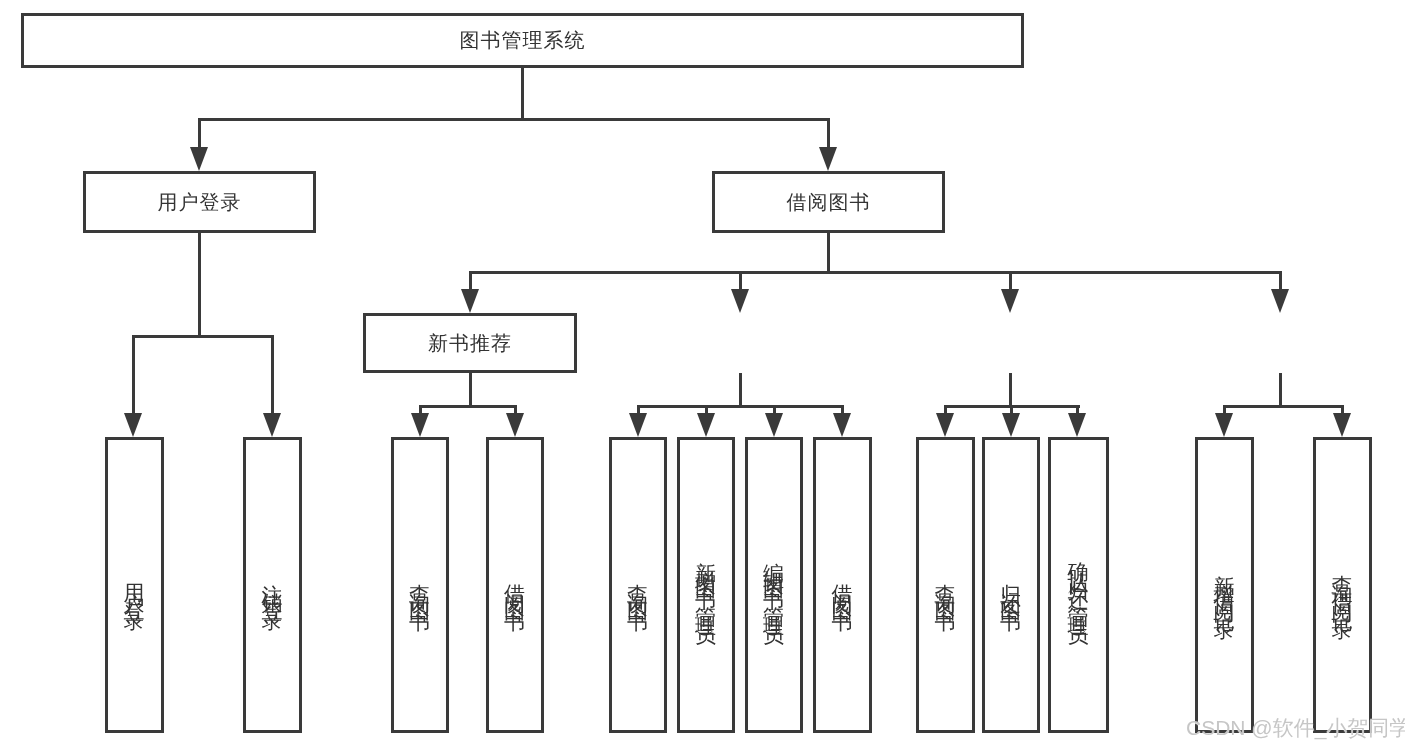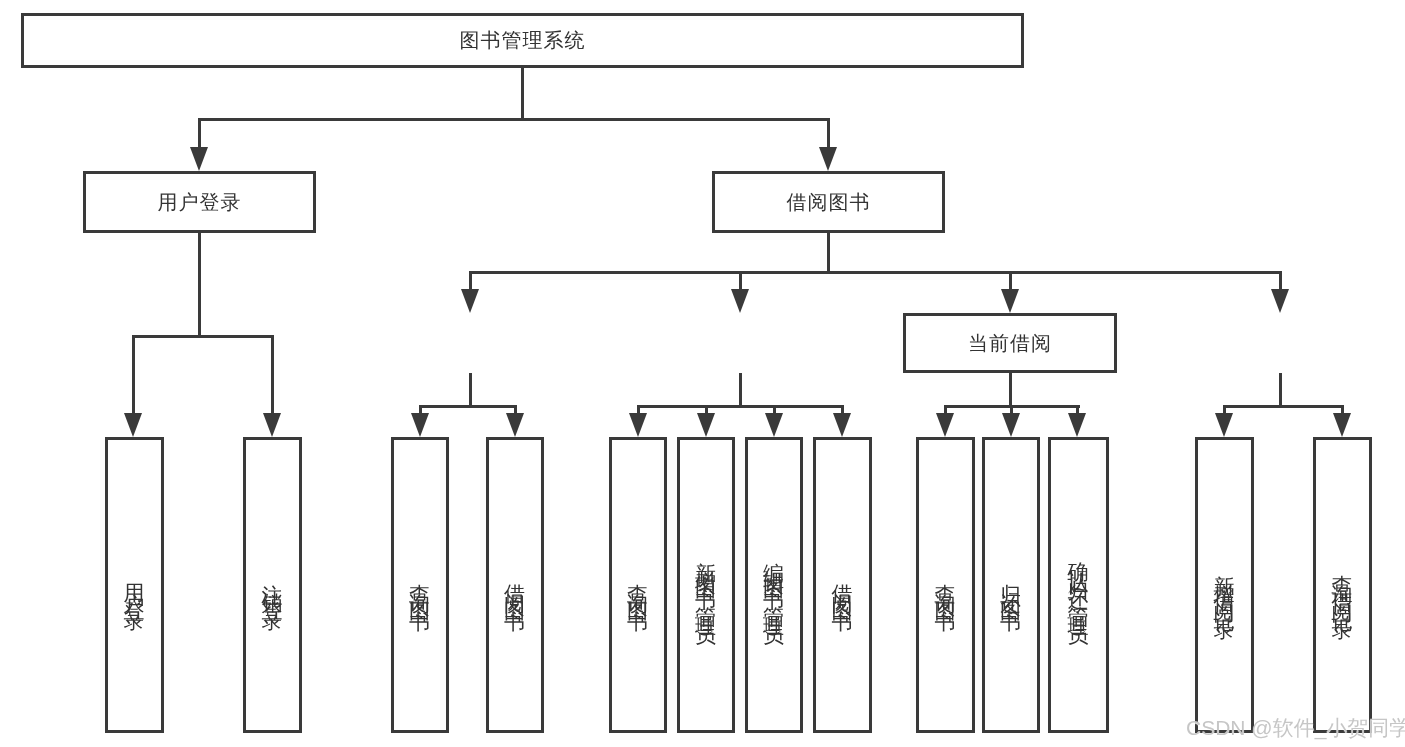--- a/index.html
+++ b/index.html
@@ -85,22 +85,22 @@
   <div class="hline" style="left:469px;top:271px;width:813px"></div>
   <div class="vline" style="left:469px;top:271px;height:20px"></div>
   <div class="arrow" style="left:461px;top:289px"></div>
   <div class="vline" style="left:739px;top:271px;height:20px"></div>
   <div class="arrow" style="left:731px;top:289px"></div>
   <div class="vline" style="left:1009px;top:271px;height:20px"></div>
   <div class="arrow" style="left:1001px;top:289px"></div>
   <div class="vline" style="left:1279px;top:271px;height:20px"></div>
   <div class="arrow" style="left:1271px;top:289px"></div>
 
-  <div class="box h" style="left:903px;top:313px;width:214px;height:60px">
-    <span>当前借阅</span>
+  <div class="box h" style="left:363px;top:313px;width:214px;height:60px">
+    <span>新书推荐</span>
   </div>
 
   <div class="vline" style="left:469px;top:373px;height:32px"></div>
   <div class="hline" style="left:419px;top:405px;width:98px"></div>
   <div class="vline" style="left:419px;top:405px;height:12px"></div>
   <div class="arrow" style="left:411px;top:413px"></div>
   <div class="vline" style="left:514px;top:405px;height:12px"></div>
   <div class="arrow" style="left:506px;top:413px"></div>
 
   <div class="vline" style="left:739px;top:373px;height:32px"></div>

